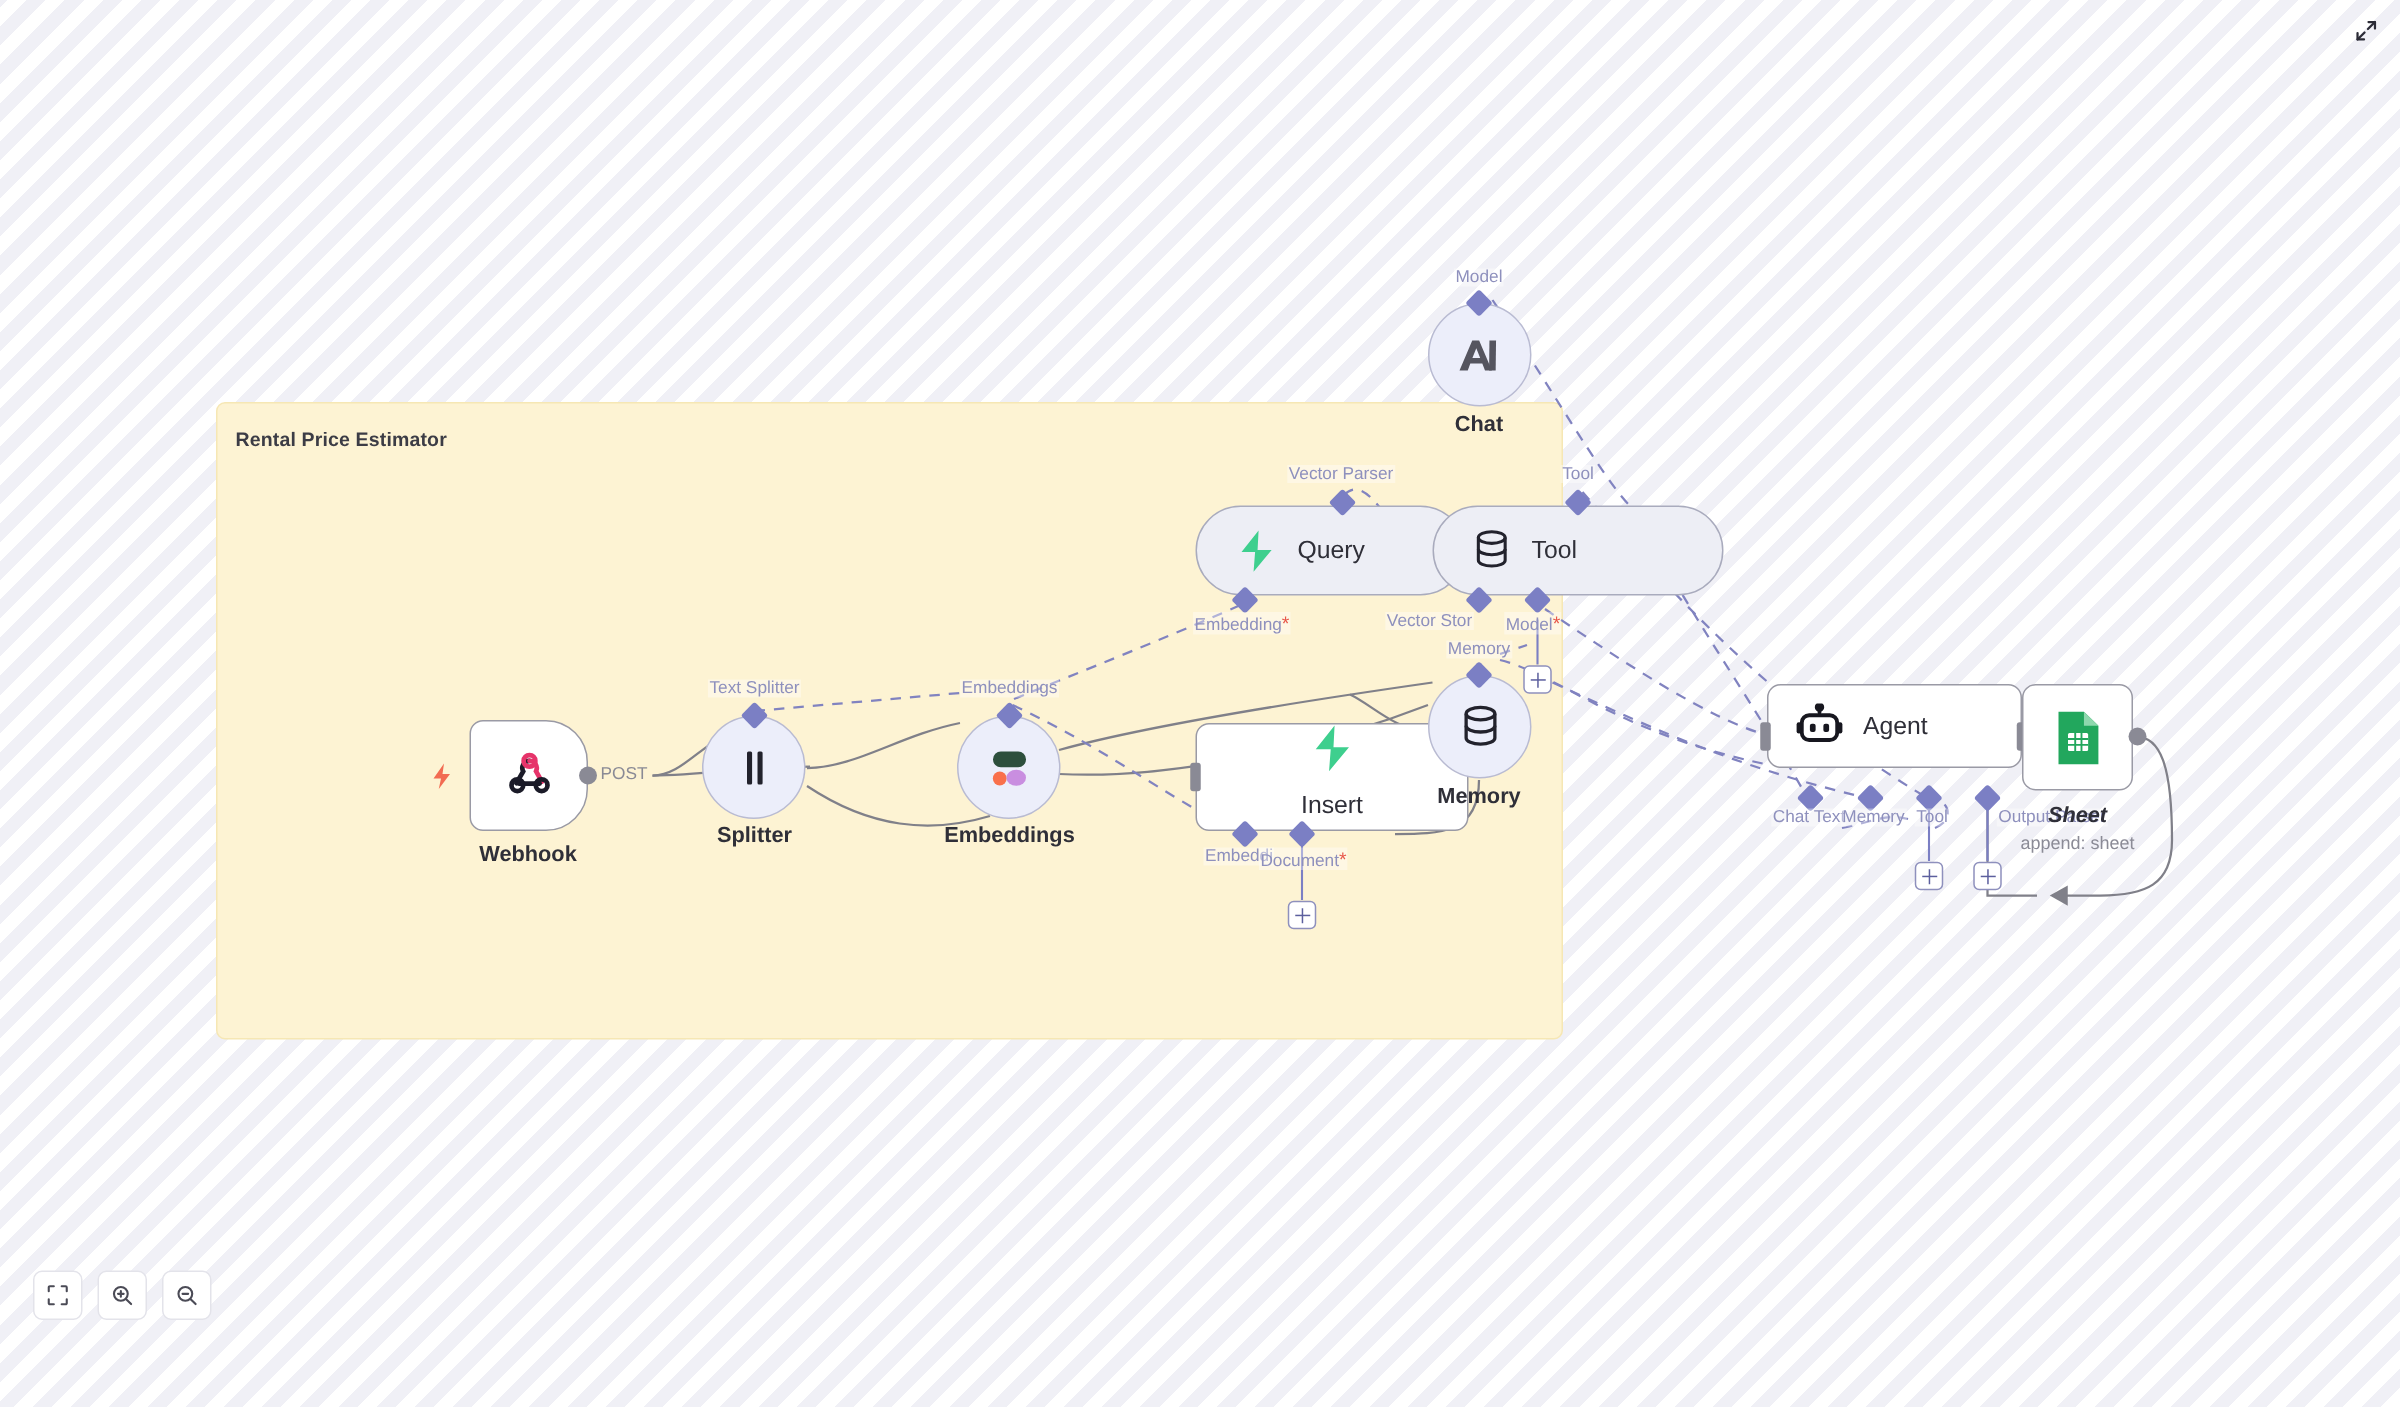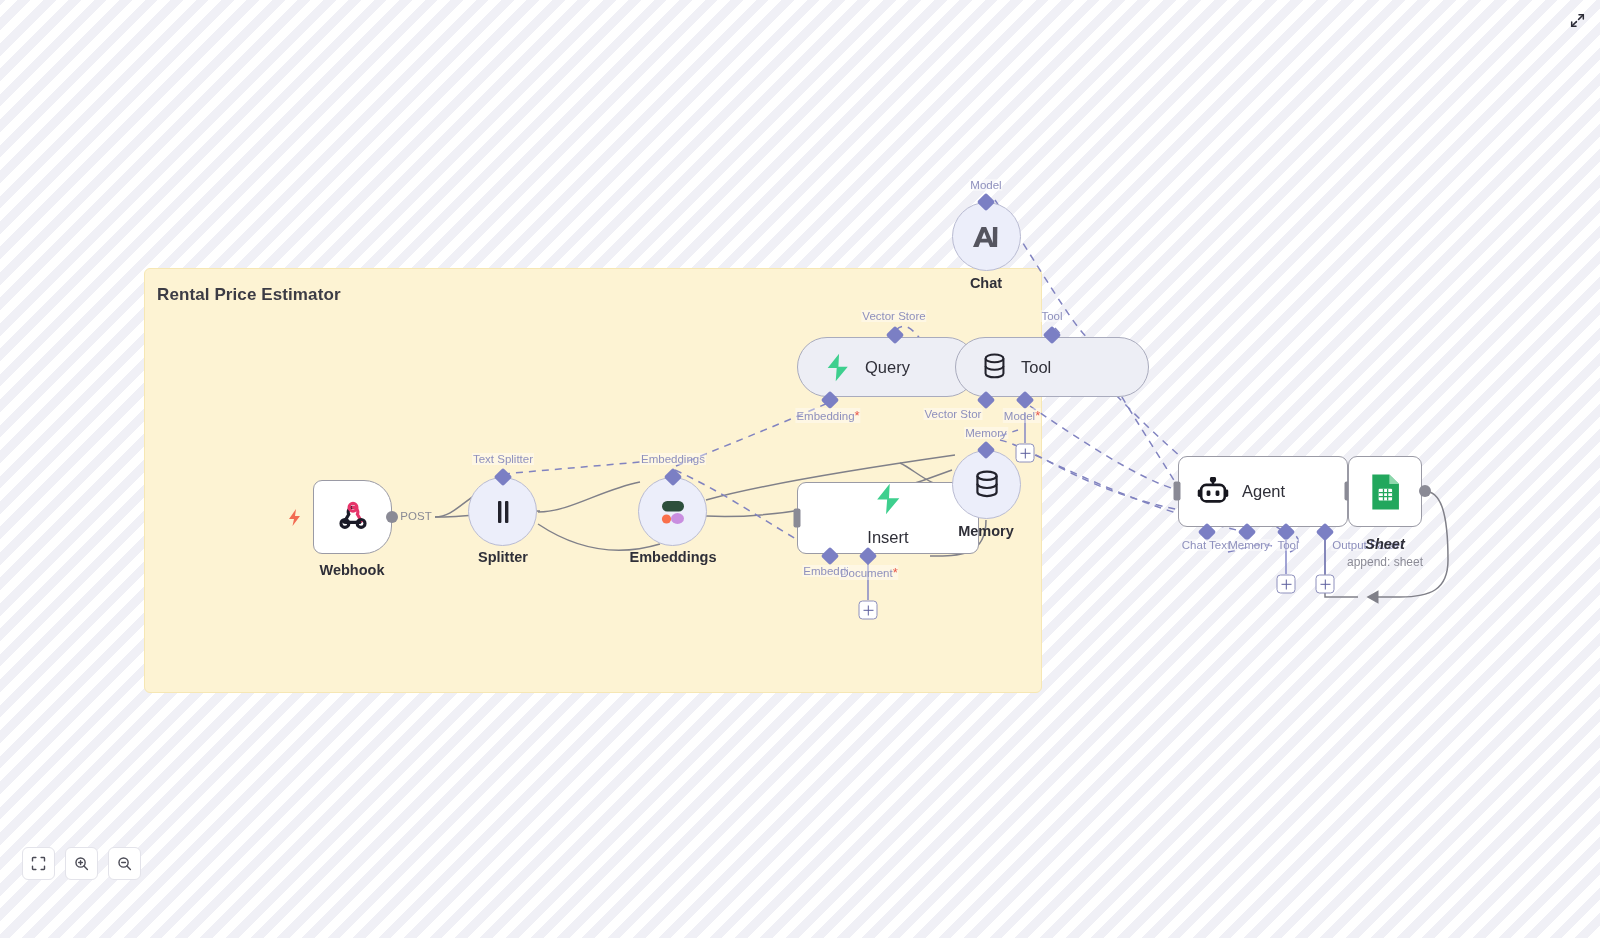--- a/index.html
+++ b/index.html
@@ -24,21 +24,21 @@
   
   .sticky {
     position: absolute;
     background: #fdf3d3;
     border-radius: 6px;
     border: 1px solid #f6e7b4;
   }
   .sticky-title {
     position: absolute;
     left: 12px; top: 16px;
-    font-size: 17px;
+    font-size: 13px;
     font-weight: bold;
     color: #3c3c45;
     letter-spacing: .1px;
   }
 
   
   #edges { position: absolute; left: 0; top: 0; width: 1600px; height: 938px; pointer-events: none; }
 
   
   .node { position: absolute; }
@@ -329,21 +329,21 @@
 
   <div class="node pill-node" style="left:797px; top:337px; width:180px; height:60px;">
     <span>
       <svg class="icon" width="27" height="29" viewBox="0 0 24 26">
         <path d="M13.4 0.6 L3.2 13.4 h8.1 l-0.9 11.9 L21.2 12.3 h-8.4 z" fill="#3ecf8e"></path>
       </svg>
     </span>
     <span class="nlabel">Query</span>
   </div>
   <div class="diamond" style="left:895px; top:335px;"></div>
-  <div class="port-label" style="left:894px; top:310px;">Vector Store</div>
+  <div class="port-label" style="left:894px; top:310px;">Vector Parser</div>
   <div class="diamond" style="left:830px; top:400px;"></div>
   <div class="port-label" style="left:828px; top:408px;text-align:center;"><span>Embedding</span><span class="req">*</span></div>
 
   <div class="node pill-node" style="left:955px; top:337px; width:194px; height:60px;">
     <span>
       <svg class="icon" width="25" height="28" viewBox="0 0 22 26">
         <ellipse cx="11" cy="5" rx="8.3" ry="3.6" fill="none" stroke="#22222c" stroke-width="1.9"></ellipse>
         <path d="M2.7 5 v14 c0 2 3.7 3.6 8.3 3.6 s8.3-1.6 8.3-3.6 V5" fill="none" stroke="#22222c" stroke-width="1.9"></path>
         <path d="M2.7 12 c0 2 3.7 3.6 8.3 3.6 s8.3-1.6 8.3-3.6" fill="none" stroke="#22222c" stroke-width="1.9"></path>
       </svg>
@@ -363,21 +363,21 @@
       <svg class="icon" width="34" height="26" viewBox="0 0 34 26">
         <path d="M3 23 L11.5 3 h4.6 L24.6 23 h-4.6 l-1.8-4.6 h-8 L8.5 23 z M11.6 14.7 h5.2 l-2.6-6.6 z" fill="#55555f"></path>
         <path d="M23.6 3 h4.4 L32 23 h-4.4 z" fill="#55555f" transform="skewX(-12)"></path>
       </svg>
     </span>
   </div>
   <div class="diamond" style="left:986px; top:202px;"></div>
   <div class="port-label" style="left:986px; top:179px;">Model</div>
   <div class="node-caption" style="left:986px; top:275px;">Chat</div>
 
-  <div class="node rect-node" style="left:1178px; top:456px; width:170px; height:71px;">
+  <div class="node rect-node" style="left:1178px; top:456px; width:170px; height:56px;">
     <span>
       <svg class="icon" width="32" height="30" viewBox="0 0 26 24">
         <path d="M13 1.5 v3.2" stroke="#17171f" stroke-width="2" fill="none" stroke-linecap="round"></path>
         <circle cx="13" cy="1.8" r="1.6" fill="none" stroke="#17171f" stroke-width="1.9"></circle>
         <rect x="3.4" y="6.2" width="19.2" height="13.4" rx="4" fill="none" stroke="#17171f" stroke-width="2.1"></rect>
         <rect x="0.6" y="10" width="2.6" height="6" rx="1.2" fill="#17171f"></rect>
         <rect x="22.8" y="10" width="2.6" height="6" rx="1.2" fill="#17171f"></rect>
         <rect x="7.8" y="10.8" width="3.1" height="4.4" rx="1.1" fill="#17171f"></rect>
         <rect x="15.1" y="10.8" width="3.1" height="4.4" rx="1.1" fill="#17171f"></rect>
       </svg>

